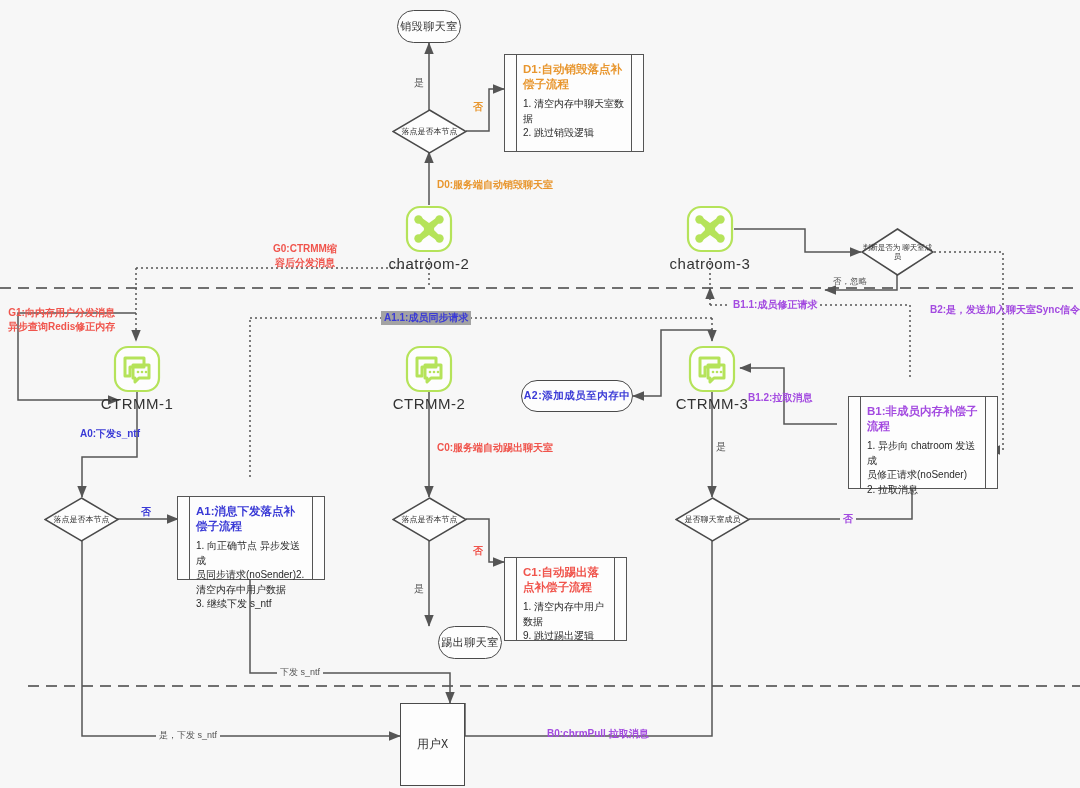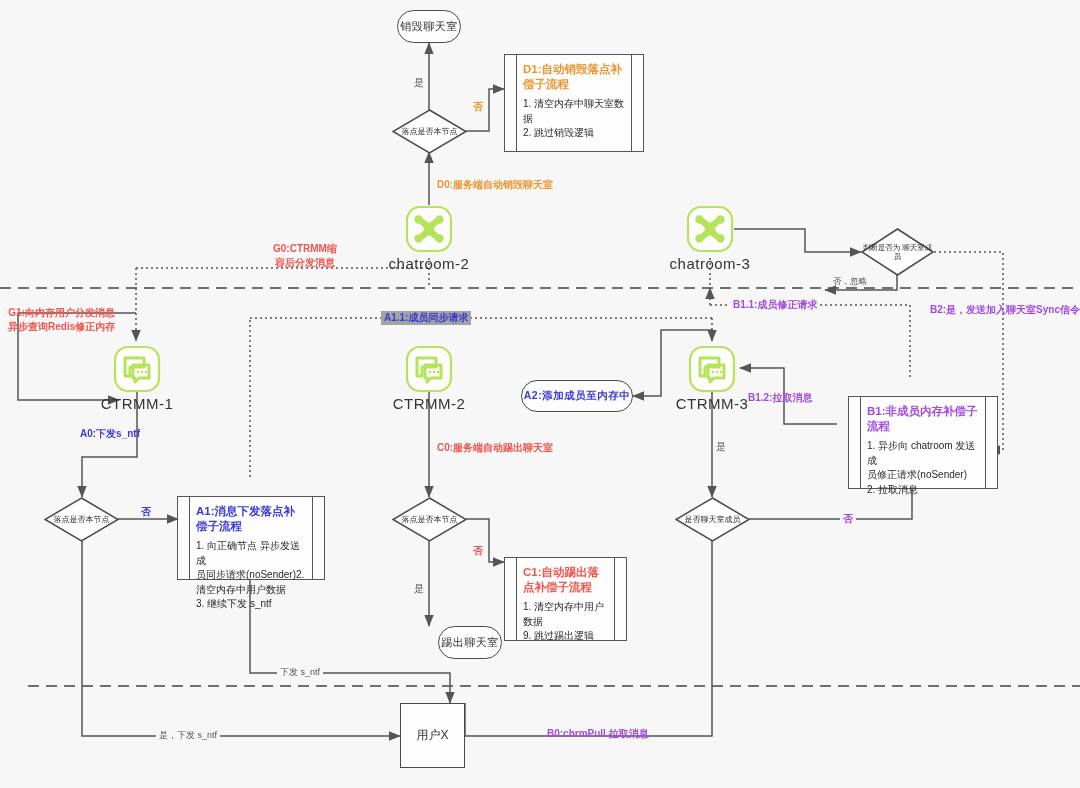--- a/index.html
+++ b/index.html
@@ -314,19 +314,19 @@
   <div class="edgelabel" style="left:716px;top:440px;color:#555;">是</div>
 
   <div class="node term" style="left:406px;top:626px;width:64px;height:33px;margin-left:32px;">
     <span>踢出聊天室</span>
   </div>
 
   <div class="edgelabel sm" style="left:277px;top:666px;color:#555;background:#f7f7f7;padding:0 3px;">下发 s_ntf</div>
 
   <div class="edgelabel sm" style="left:112px;top:729px;color:#555;background:#f7f7f7;padding:0 3px;margin-left:44px;">是，下发 s_ntf</div>
 
-  <div class="node procbox" style="left:400px;top:703px;width:65px;height:65px;">
+  <div class="node procbox" style="left:400px;top:703px;width:65px;height:83px;font-family:Liberation Mono, monospace;">
     <span>用户X</span>
   </div>
 
   <div class="edgelabel b" style="left:547px;top:727px;color:#a34ae0;">B0:chrmPull 拉取消息</div>
 
 </div>
 
 </body></html>

